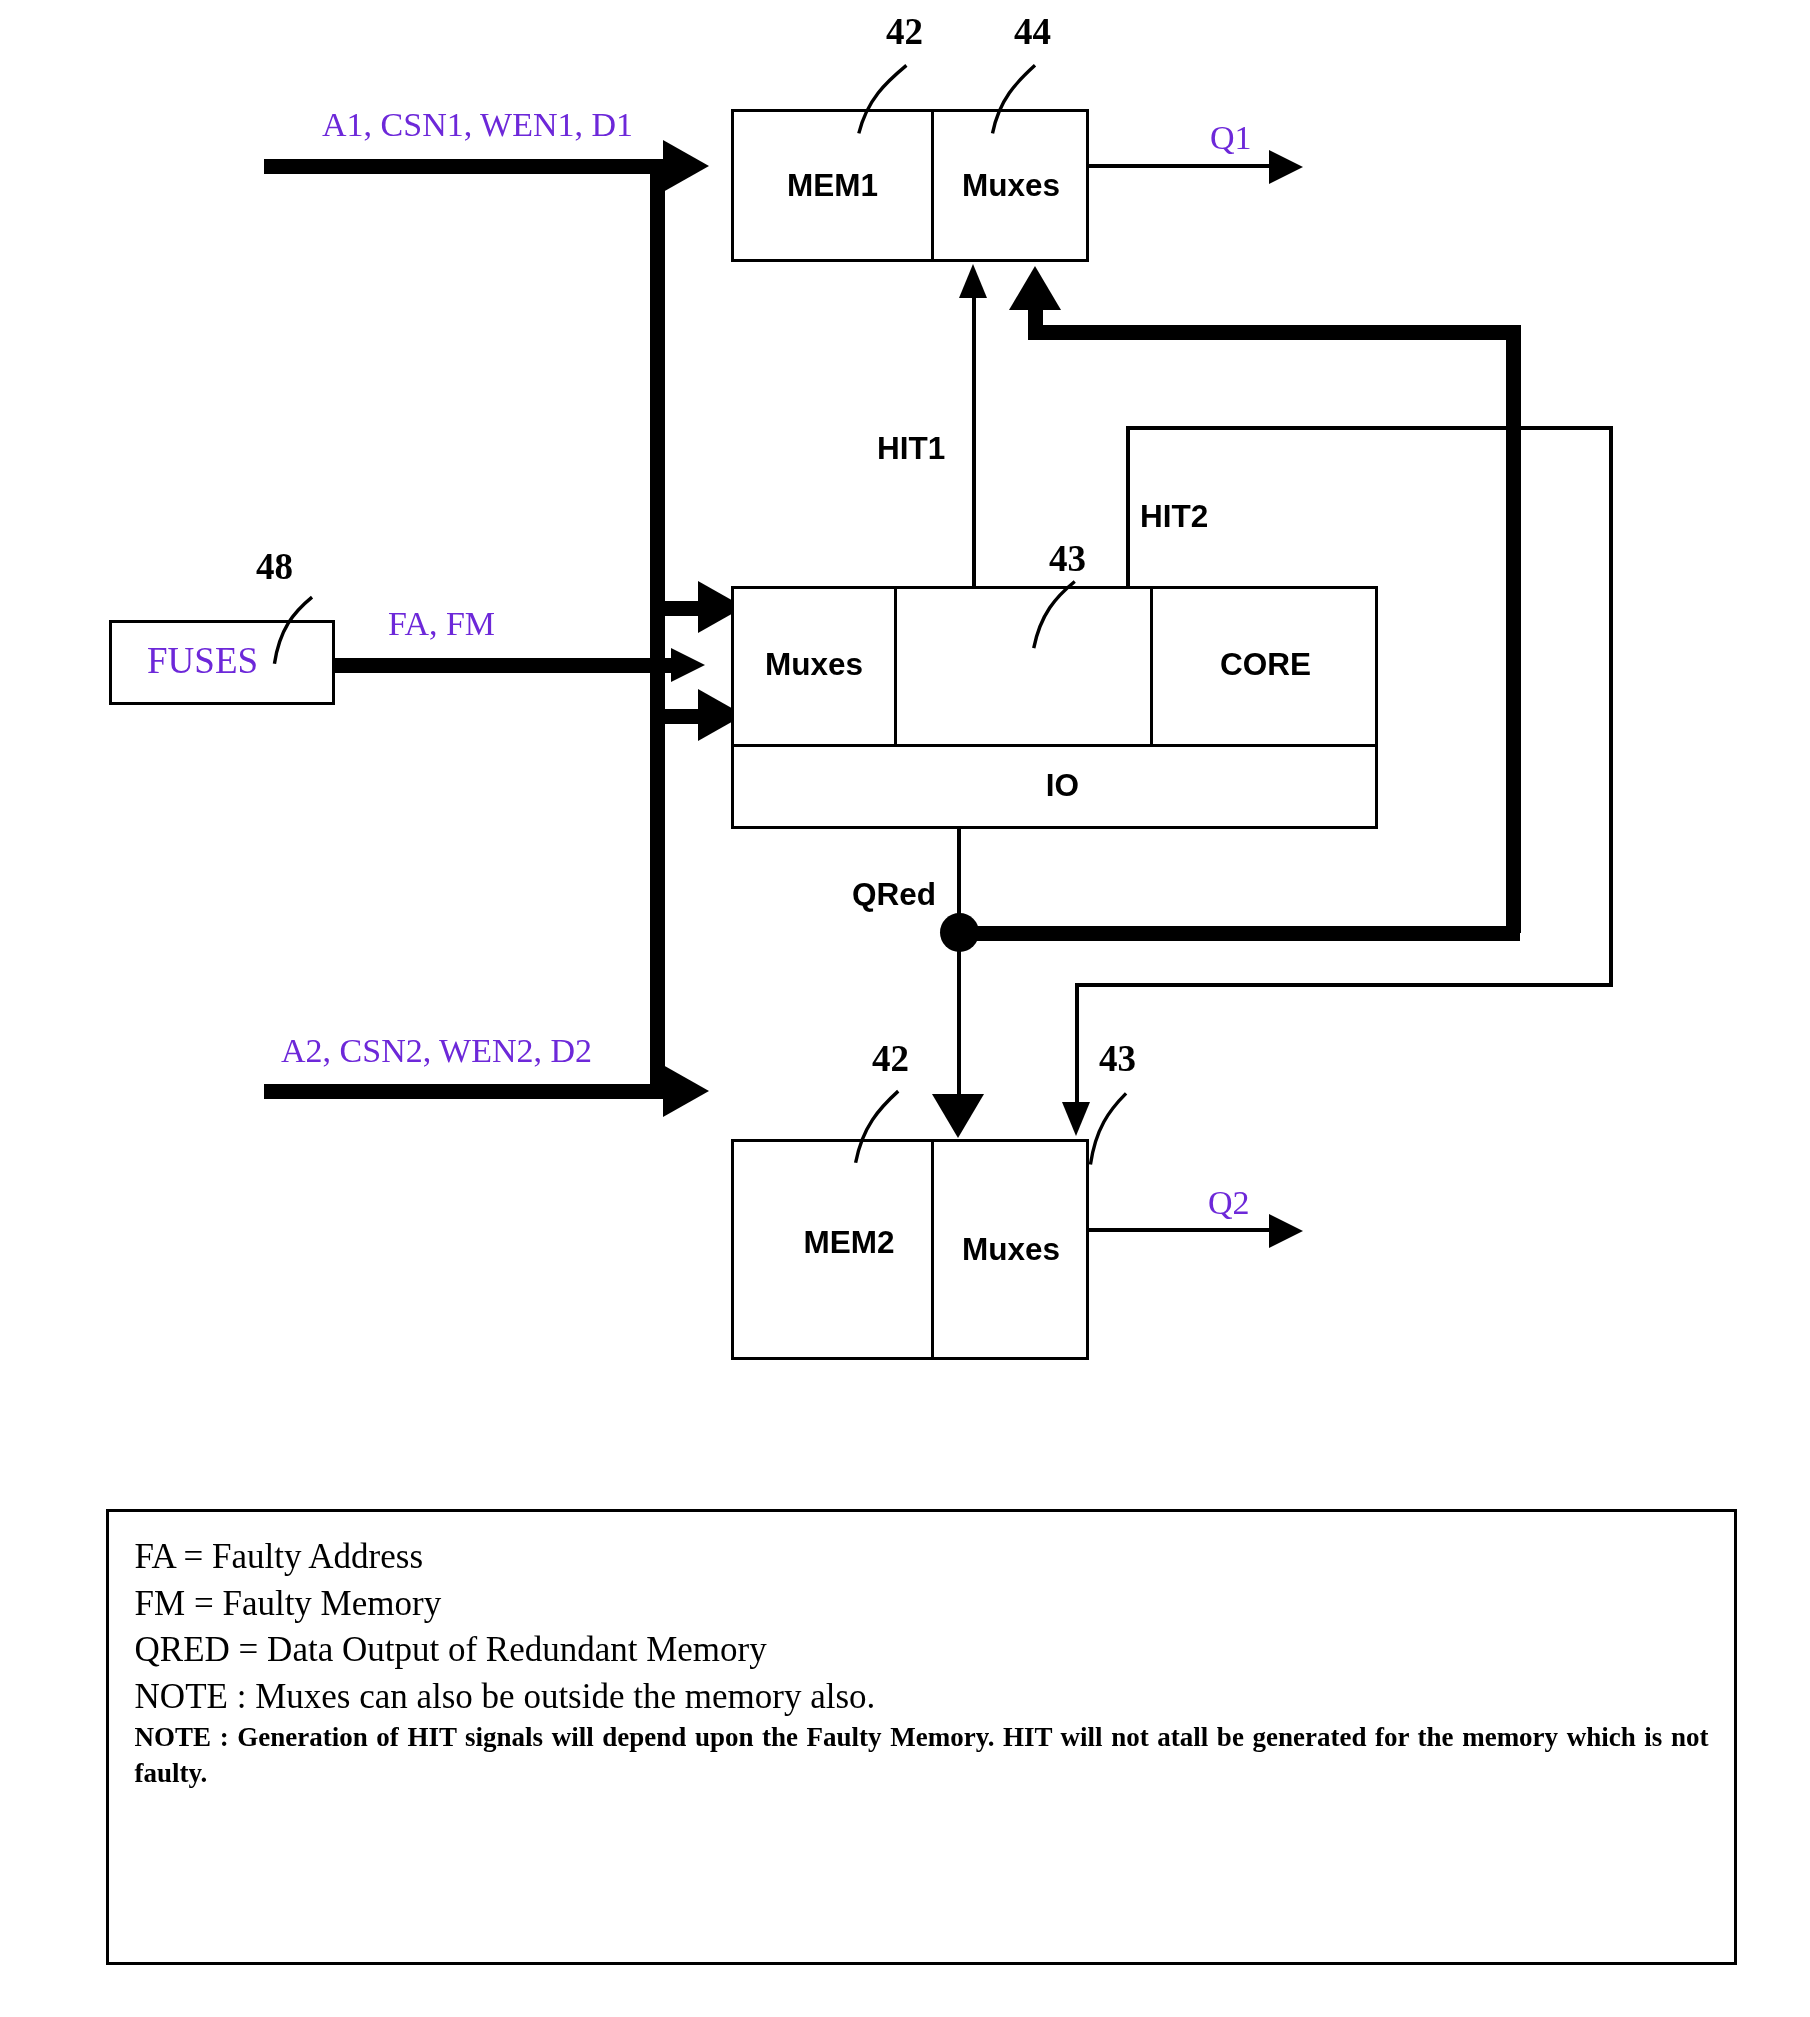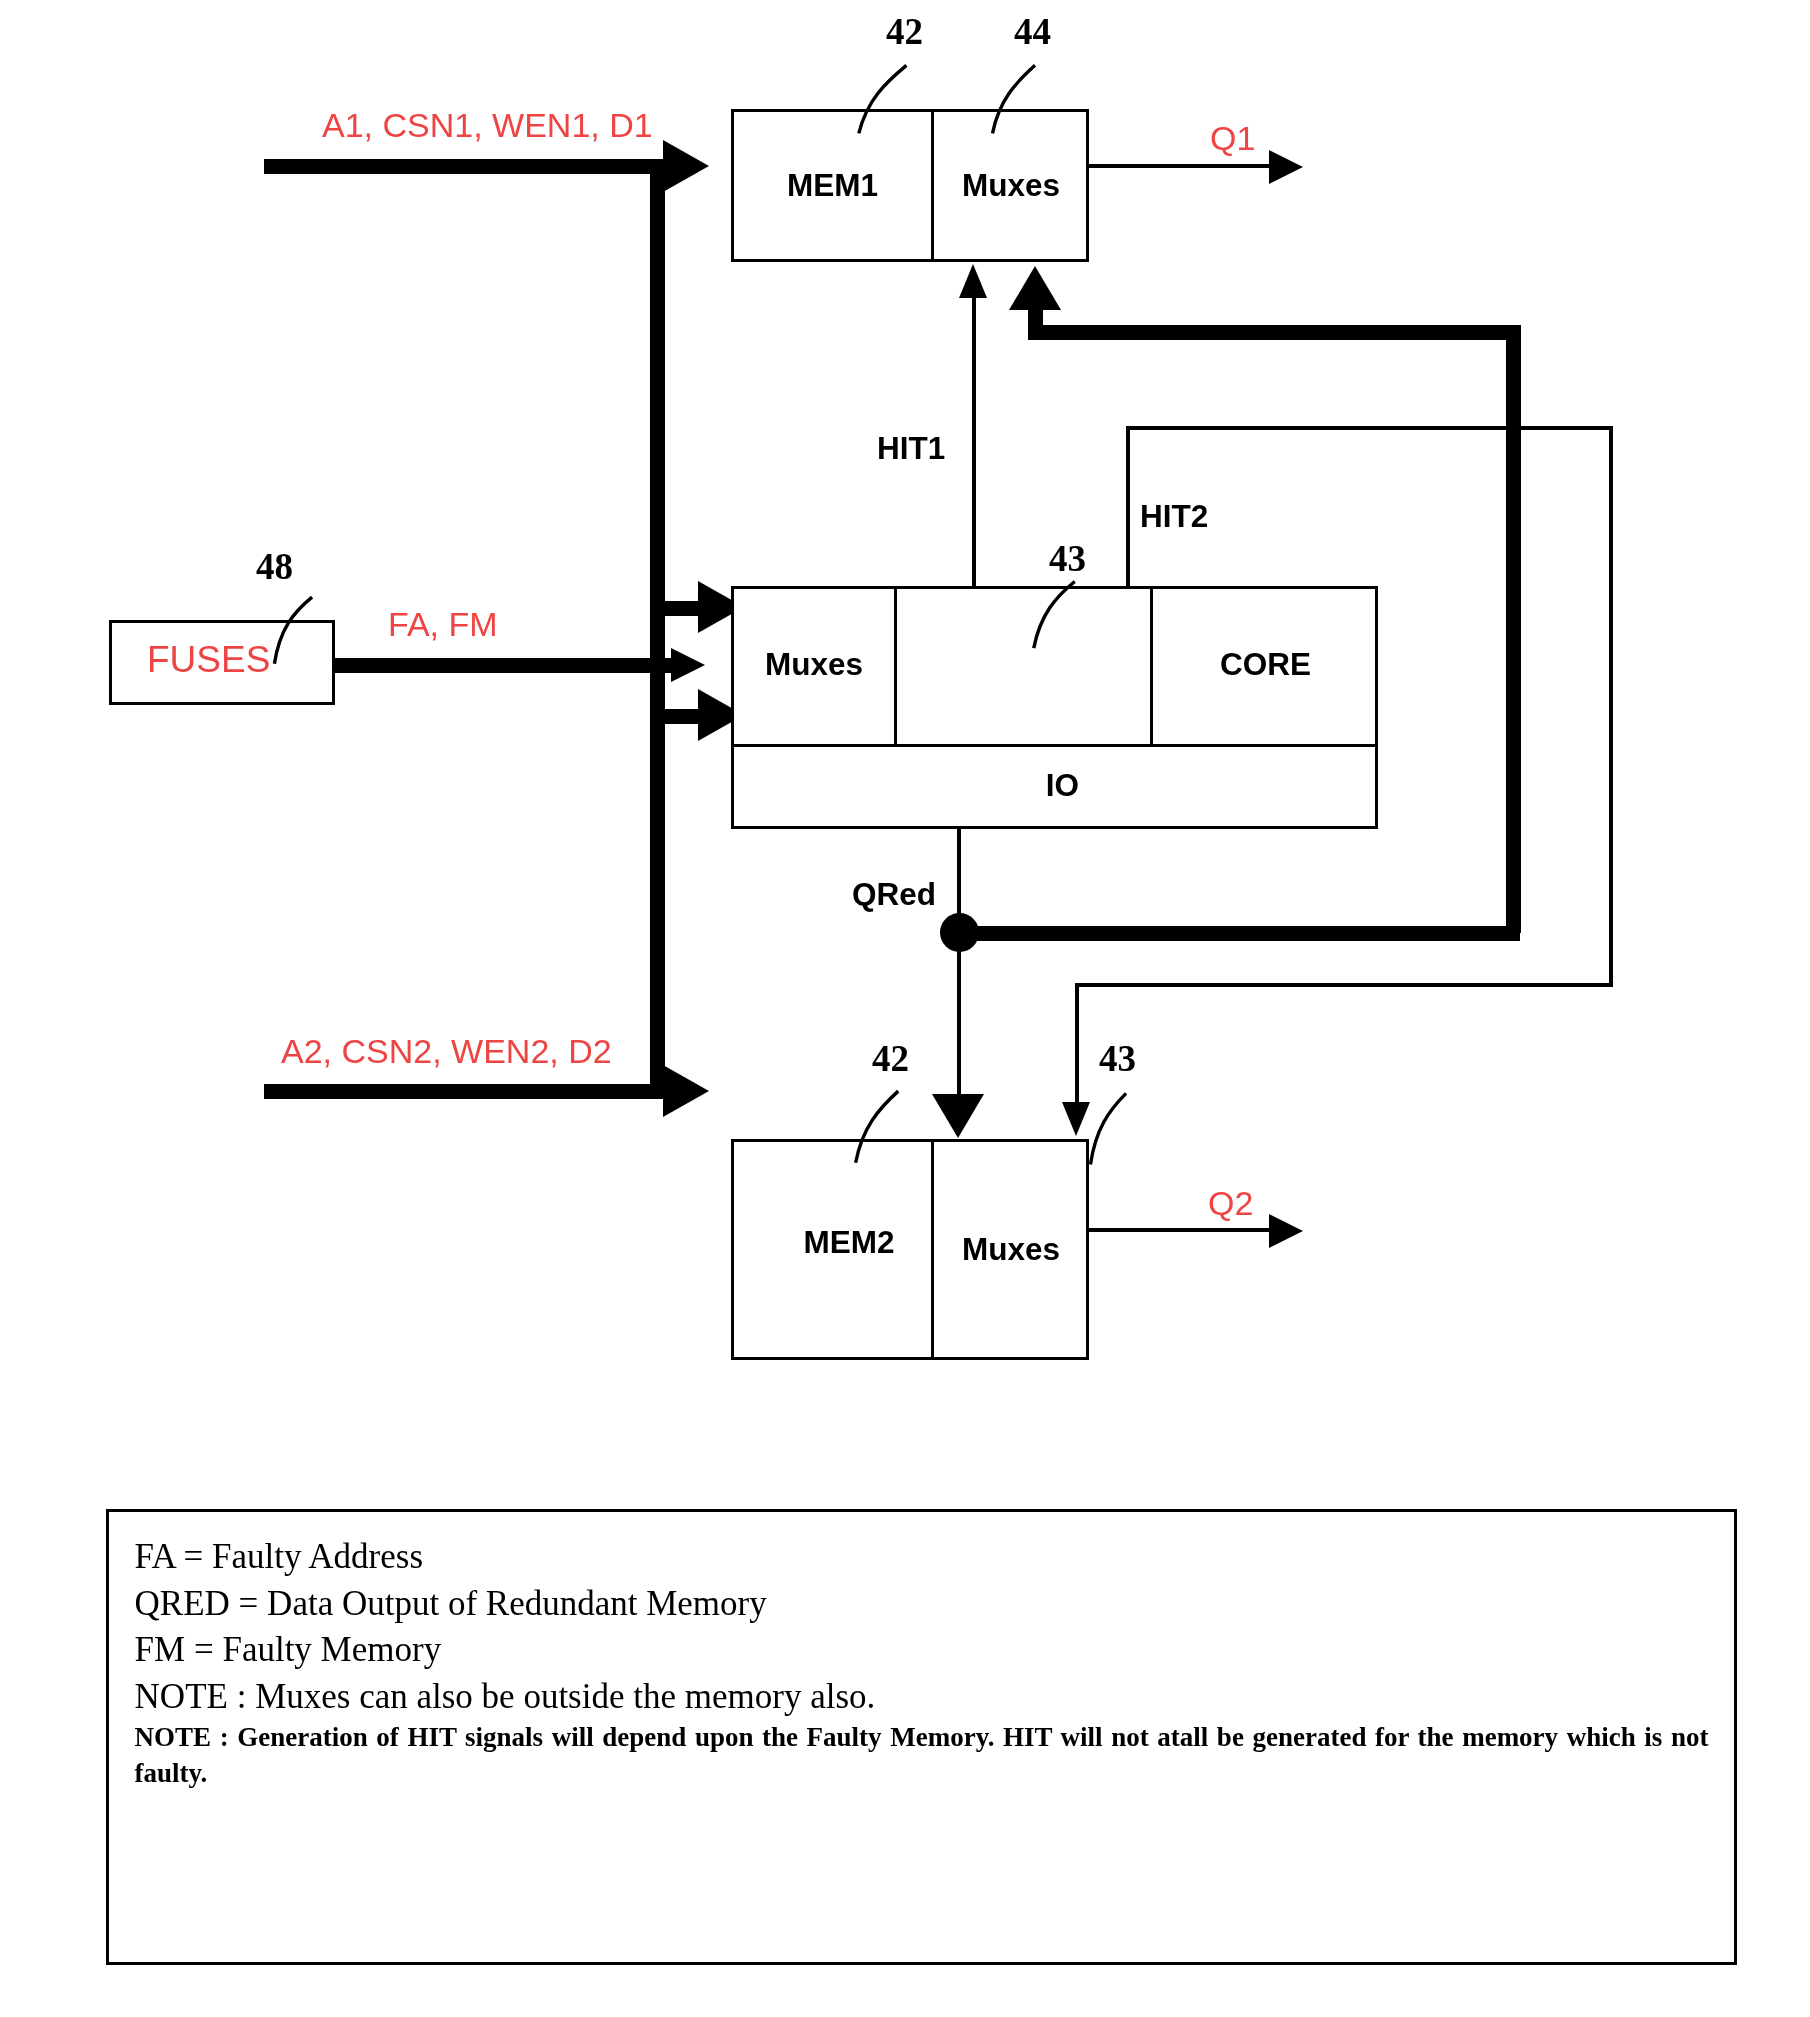--- a/index.html
+++ b/index.html
@@ -94,23 +94,23 @@
   }
   .dot {
     position: absolute;
     background: #000;
     border-radius: 50%;
   }
 
   
   .lbl-serif {
     position: absolute;
-    font-family: Liberation Sans, sans-serif;
+    font-family: Liberation Serif, serif;
     font-size: 34px;
-    color: #ef4444;
+    color: #6d28d9;
     white-space: nowrap;
   }
   .lbl-sans {
     position: absolute;
     font-family: "Liberation Sans", "DejaVu Sans", sans-serif;
     font-weight: bold;
     font-size: 31.5px;
     color: #000;
     white-space: nowrap;
   }
@@ -261,20 +261,20 @@
   <div class="wire thick-h" style="left:264px; top:1084px; width:400px;"></div>
   <div class="ah ah-right-thick" style="left:663px; top:1065px;"></div>
   <div class="lbl-serif" style="left:281px; top:1032px;">A2, CSN2, WEN2, D2</div>
 
   <div class="wire thin-h" style="left:1089px; top:1228px; width:183px;"></div>
   <div class="ah ah-right-thin" style="left:1269px; top:1214px;"></div>
   <div class="lbl-serif" style="left:1208px; top:1184px;">Q2</div>
 
   <div id="legend">
     <p class="leg-line">FA = Faulty Address</p>
+    <p class="leg-line">FM = Faulty Memory</p>
     <p class="leg-line">QRED = Data Output of Redundant Memory</p>
-    <p class="leg-line">FM = Faulty Memory</p>
     <p class="leg-line">NOTE : Muxes can also be outside the memory also.</p>
     <p class="leg-just">NOTE : Generation of HIT signals will depend upon the Faulty Memory. HIT will not atall be generated for the memory which is not faulty.</p>
   </div>
 
 </div>
 
 
 </body></html>

